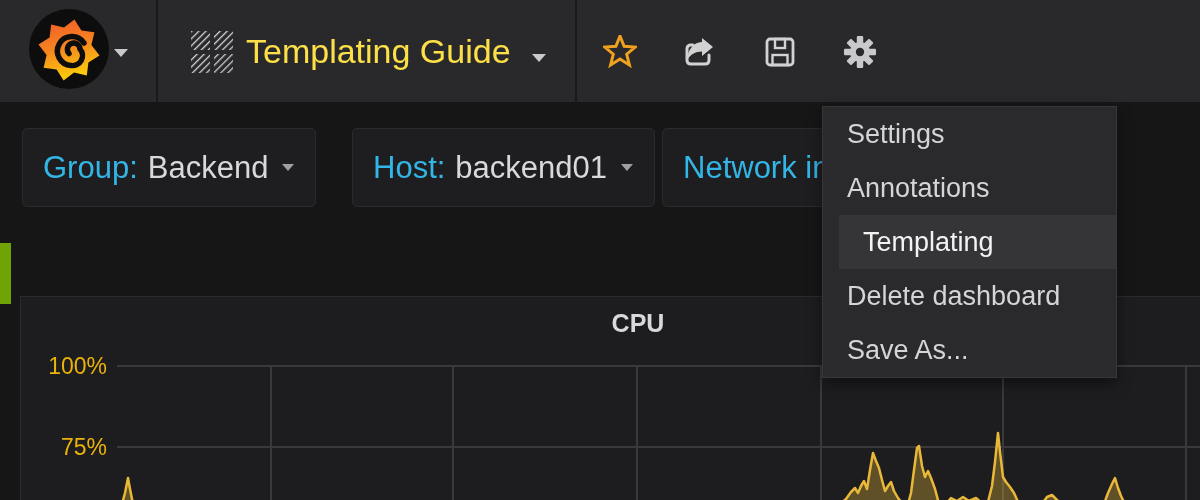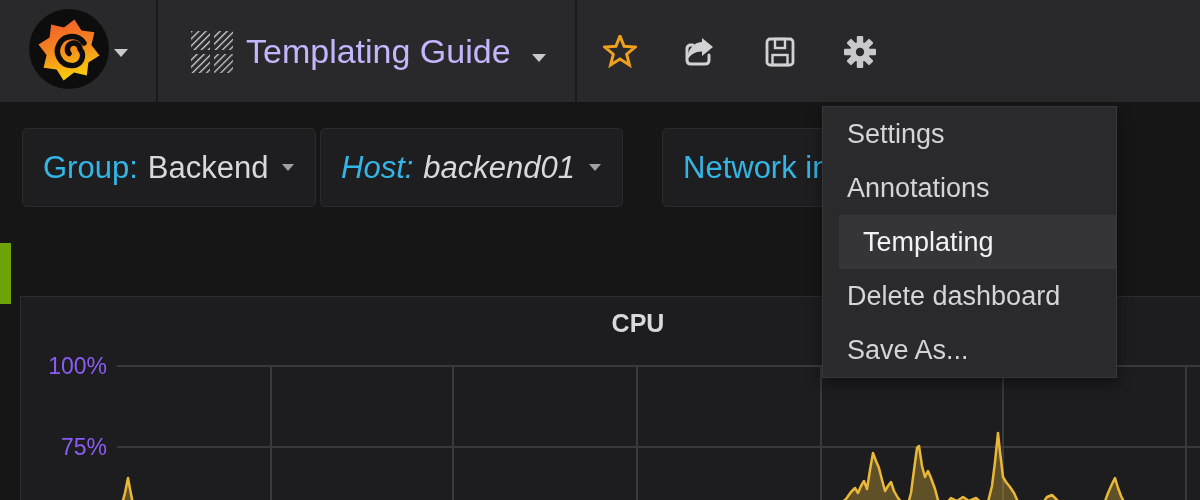--- a/index.html
+++ b/index.html
@@ -17,21 +17,21 @@
     background:#29292b; z-index:10;
   }
   .nav-sec { position:absolute; top:0; height:102px; }
   .logo-sec { left:0; width:158px; border-right:2px solid #1a1a1c; cursor:pointer; }
   .logo-wrap { position:absolute; left:29px; top:9px; width:80px; height:80px; }
   .logo-caret { position:absolute; left:114px; top:49px; }
   .title-sec { left:160px; width:417px; border-right:2px solid #1a1a1c; cursor:pointer; }
   .grid-icon { position:absolute; left:31px; top:31px; width:42px; height:42px; }
   .dash-title {
     position:absolute; left:86px; top:0; height:74px; line-height:102px;
-    font-size:34px; color:#c4b5fd; white-space:nowrap;
+    font-size:34px; color:#fde047; white-space:nowrap;
   }
   .title-caret { position:absolute; left:372px; top:54px; }
   .caret {
     display:inline-block; width:0; height:0;
     border-left:7px solid transparent; border-right:7px solid transparent;
     border-top:8px solid #c9c9cb;
   }
   .caret.small { border-left-width:6px; border-right-width:6px; border-top-width:7px; border-top-color:#9fa0a2; }
   .nav-btn { position:absolute; top:35px; width:34px; height:34px; cursor:pointer; }
   .nav-btn.star { left:603px; }
@@ -43,21 +43,21 @@
   .var-box {
     position:absolute; top:128px; height:79px; z-index:8;
     background:#1e1e20; border:1px solid #2b2b2e; border-radius:5px;
     line-height:77px; font-size:31px; white-space:nowrap; overflow:hidden;
     padding-left:20px; cursor:pointer;
   }
   .var-box .var-label { color:#33b5e5; }
   .var-box .var-value { color:#d8d9da; margin-left:10px; }
   .var-box .caret { margin-left:14px; vertical-align:middle; margin-top:-4px; }
   #var-group { left:22px;  width:294px; }
-  #var-host  { left:320px; width:303px;font-style:italic; }
+  #var-host  { left:352px; width:303px; }
   #var-net   { left:662px; width:378px; }
 
   
   .row-indicator {
     position:absolute; left:0; top:243px; width:11px; height:61px;
     z-index:4; cursor:pointer;
   }
 
   
   .panel {
@@ -67,21 +67,21 @@
   .panel-title {
     margin-top:12px; text-align:center; font-size:25px; font-weight:bold;
     color:#d8d9da; cursor:pointer;
   }
   #chart-svg {
     position:absolute; left:0; top:0; width:1200px; height:500px;
     z-index:5; pointer-events:none;
   }
   .axis-label {
     position:absolute; width:77px; left:30px; z-index:6; text-align:right;
-    font-size:23px; color:#8b5cf6; line-height:30px;
+    font-size:23px; color:#eab308; line-height:30px;
   }
   #ylabel-100 { top:351px; }
   #ylabel-75  { top:432px; }
 
   
   .menu {
     position:absolute; left:822px; top:106px; width:295px; z-index:20;
     background:#2a2a2c; border:1px solid #37373a;
     box-shadow:0 6px 14px rgba(0,0,0,0.45);
   }

